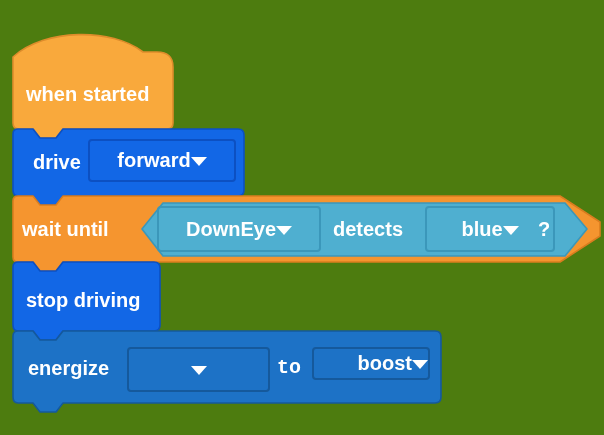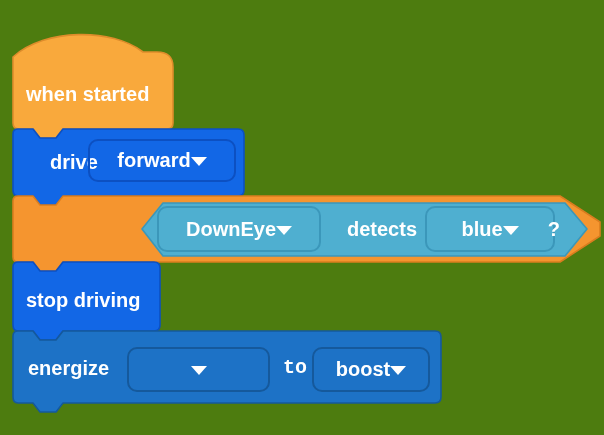--- a/index.html
+++ b/index.html
@@ -5,24 +5,24 @@
   html,body{margin:0;padding:0;background:#fff;}
   #workspace{
     position:relative;width:604px;height:435px;background:#4d7c0f;
     overflow:hidden;font-family:"Liberation Sans",sans-serif;
   }
   #shapes{position:absolute;left:0;top:0;}
   .lbl{
     position:absolute;color:#ffffff;font-size:20px;font-weight:700;
     line-height:24px;white-space:nowrap;user-select:none;
   }
-  .lbl.centered{text-align:right;}
+  .lbl.centered{text-align:left;}
   .dd{
     position:absolute;display:flex;align-items:center;justify-content:center;
-    border-radius:10px;box-sizing:border-box;cursor:pointer;
+    border-radius:4px;box-sizing:border-box;cursor:pointer;
   }
   .dd .val{color:#fff;font-size:20px;font-weight:700;white-space:nowrap;}
   .caret{
     width:0;height:0;border-left:8px solid transparent;
     border-right:8px solid transparent;border-top:9px solid #ffffff;
     margin-top:2px;
   }
   .dd.on-drive{border:2px solid #0C50C2;}
   .dd.on-teal{border:2px solid #3B97BA;}
   .dd.on-magnet{border:2px solid #15599C;}
@@ -52,42 +52,43 @@
              L154,262 Q160,262 160,268 L160,325 Q160,331 154,331
              L63,331 L56,340 L40,340 L33,331 L18,331 Q13,331 13,325 Z" fill="#1267E6" stroke="#0C50C2"></path>
 
     <path stroke-width="1.6" stroke-linejoin="round" d="M13,336 Q13,331 18,331 L33,331 L40,340 L56,340 L63,331
              L435,331 Q441,331 441,337 L441,397 Q441,403 435,403
              L63,403 L56,412 L40,412 L33,403 L18,403 Q13,403 13,397 Z" fill="#1D72C6" stroke="#15599C"></path>
   </svg>
 
   <div class="lbl" style="left:26px;top:82px;">when started</div>
 
-  <div class="lbl" style="left:50px;top:150px;">drive</div>
+  <div class="lbl" style="left:33px;top:150px;">drive</div>
   <div class="dd on-drive" style="left:88px;top:139px;width:148px;height:43px;">
     <span class="val">forward</span>
     <span class="caret"></span>
   </div>
 
+  <div class="lbl" style="left:22px;top:217px;">wait until</div>
   <div class="dd on-teal" style="left:157px;top:206px;width:164px;height:46px;">
     <span class="val">DownEye</span>
     <span class="caret"></span>
   </div>
   <div class="lbl centered" style="left:333px;top:217px;width:84px;">detects</div>
   <div class="dd on-teal" style="left:425px;top:206px;width:130px;height:46px;">
     <span class="val">blue</span>
     <span class="caret"></span>
   </div>
   <div class="lbl centered" style="left:538px;top:217px;width:22px;">?</div>
 
   <div class="lbl" style="left:26px;top:288px;">stop driving</div>
 
   <div class="lbl" style="left:28px;top:356px;">energize</div>
   <div class="dd on-magnet" style="left:127px;top:347px;width:143px;height:45px;">
     <span class="caret"></span>
   </div>
   <div class="lbl centered" style="left:277px;top:356px;width:30px;font-family:Liberation Mono, monospace;">to</div>
-  <div class="dd on-magnet" style="left:312px;top:347px;width:118px;height:45px;">
+  <div class="dd on-magnet" style="left:312px;top:347px;width:118px;height:33px;justify-content:flex-end;">
     <span class="val">boost</span>
     <span class="caret"></span>
   </div>
 
 </div>
 
 </body></html>

